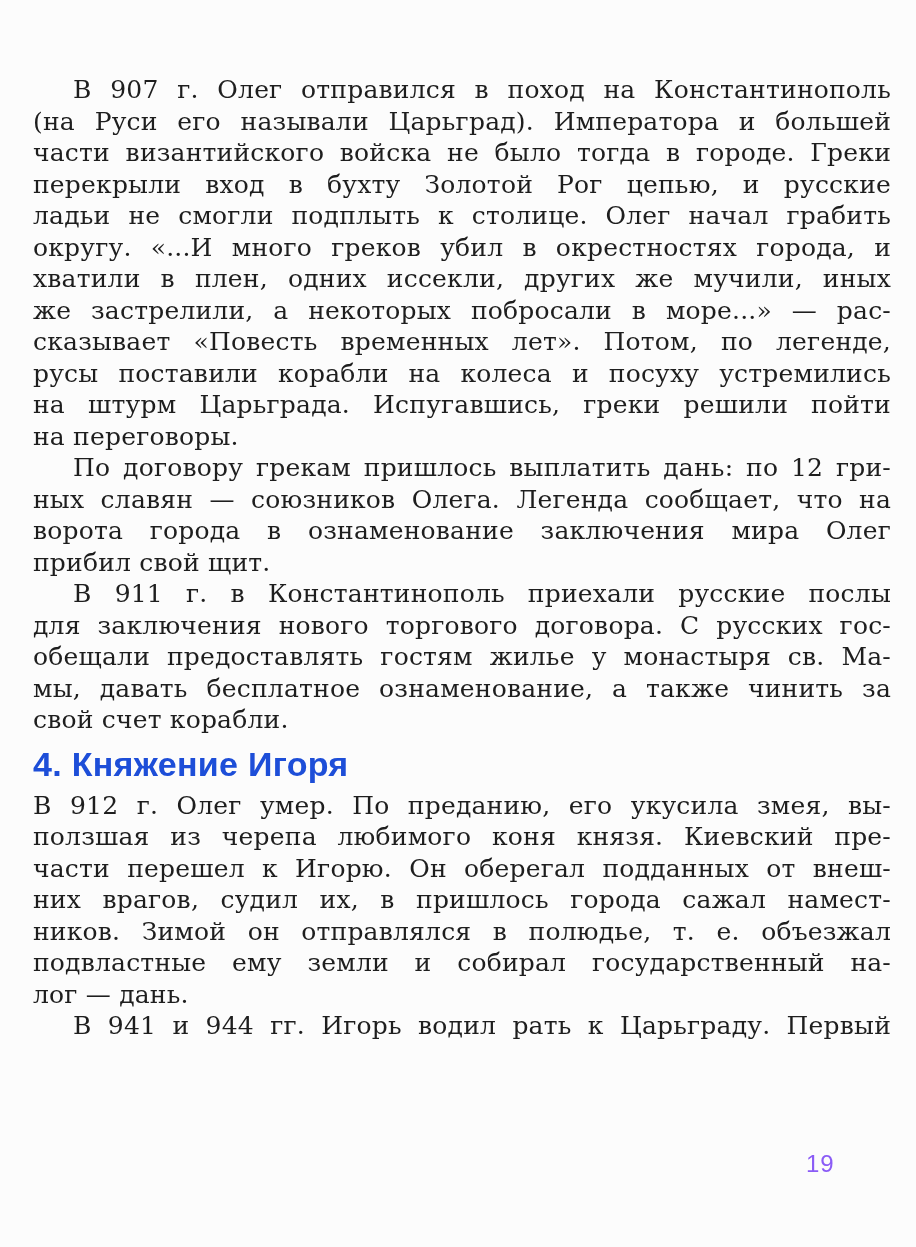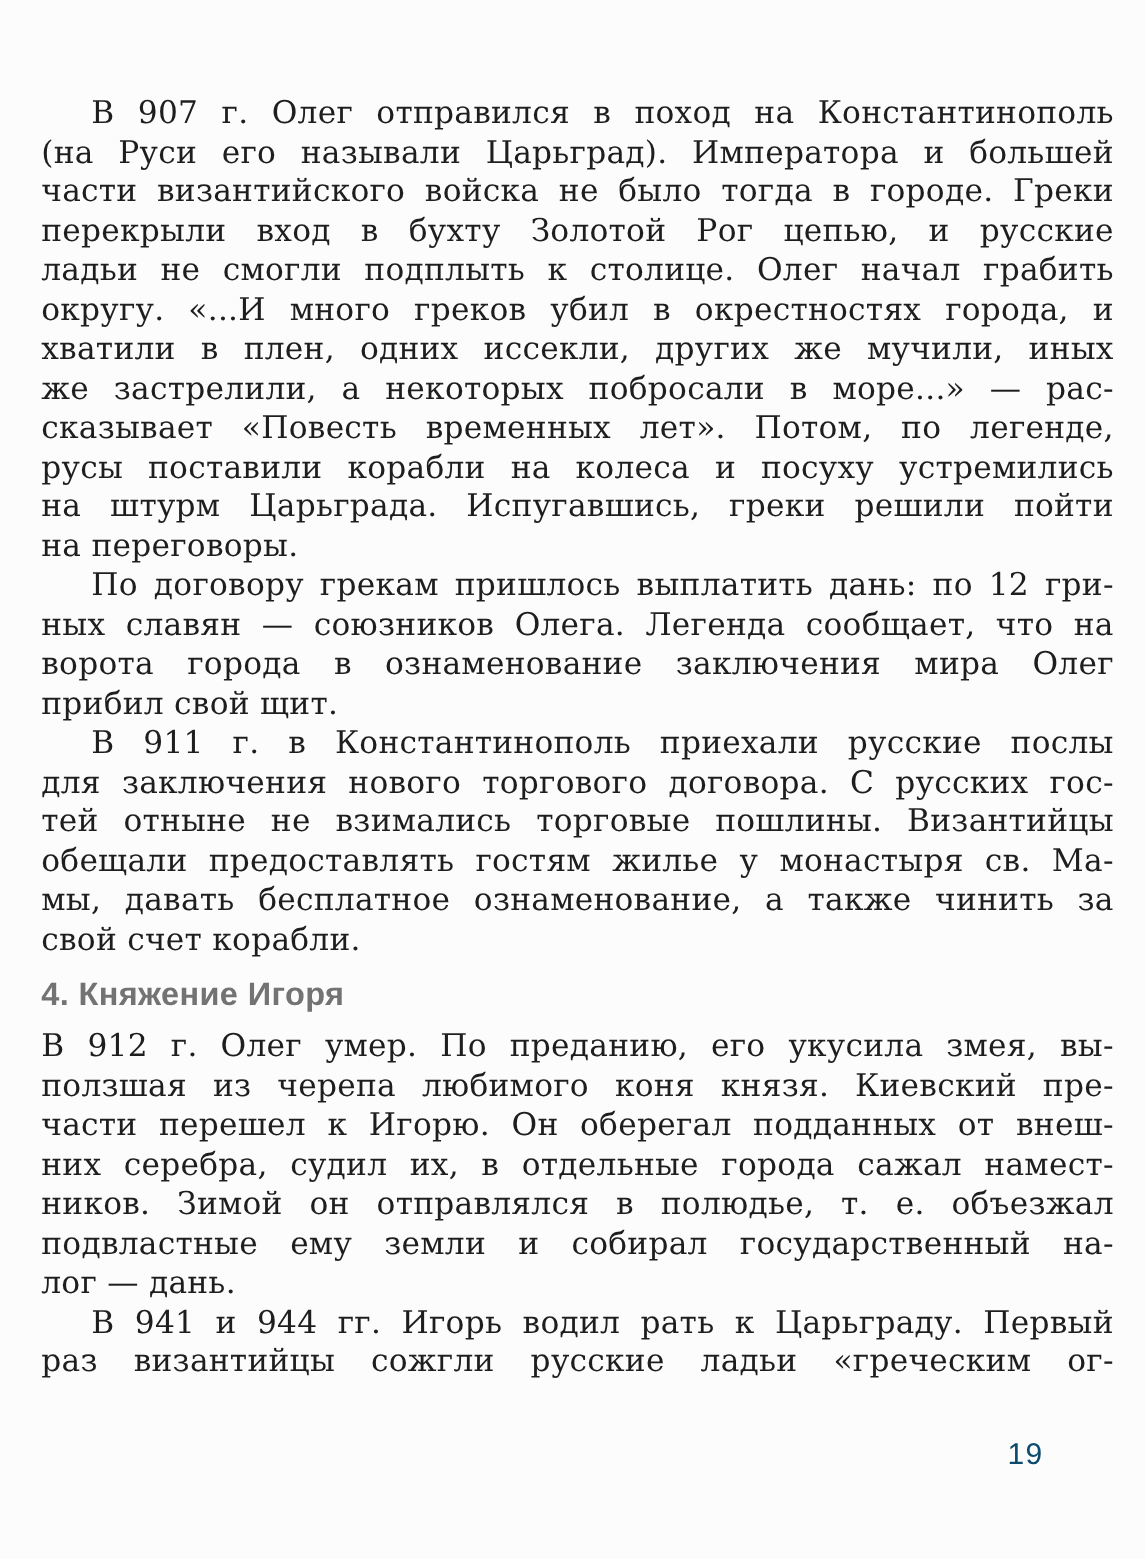--- a/index.html
+++ b/index.html
@@ -37,33 +37,33 @@
     text-align-last: left;
   }
   .para.indent .line:first-child {
     text-indent: 40px;
   }
   .it {
   }
   .heading {
     font-family: "Liberation Sans", sans-serif;
     font-weight: 700;
-    font-size: 26px;
+    font-size: 34px;
     line-height: 30px;
-    color: #737373;
+    color: #1d4ed8;
     letter-spacing: 0.3px;
     margin: 13px 0 11px 0;
   }
   .pagenum {
     position: absolute;
     top: 1150px;
     left: 806px;
     font-family: "Liberation Sans", sans-serif;
     font-size: 24px;
-    color: #0c4a6e;
+    color: #8b5cf6;
     letter-spacing: 1px;
     text-align: center;
   }
 </style>
 </head>
 <body>
 
 <div class="page">
   <div class="content">
       <div class="para indent">
@@ -82,34 +82,32 @@
       </div>
       <div class="para indent">
         <div class="line"><span>По договору грекам пришлось выплатить дань: по 12 гри-</span></div>
         <div class="line"><span>ных славян — союзников Олега. Легенда сообщает, что на</span></div>
         <div class="line"><span>ворота города в ознаменование заключения мира Олег</span></div>
         <div class="line last"><span>прибил свой щит.</span></div>
       </div>
       <div class="para indent">
         <div class="line"><span>В 911 г. в Константинополь приехали русские послы</span></div>
         <div class="line"><span>для заключения нового торгового договора. С русских гос-</span></div>
-        <div class="line"><span>тей отныне не взимались торговые пошлины. Византийцы</span></div>
         <div class="line"><span>обещали предоставлять гостям жилье у монастыря св. Ма-</span></div>
         <div class="line"><span>мы, давать бесплатное ознаменование, а также чинить за</span></div>
         <div class="line last"><span>свой счет корабли.</span></div>
       </div>
       <div class="heading">4. Княжение Игоря</div>
       <div class="para">
         <div class="line"><span>В 912 г. Олег умер. По преданию, его укусила змея, вы-</span></div>
         <div class="line"><span>ползшая из черепа любимого коня князя. Киевский пре-</span></div>
         <div class="line"><span>части перешел к Игорю. Он оберегал подданных от внеш-</span></div>
-        <div class="line"><span>них серебра, судил их, в отдельные города сажал намест-</span></div>
+        <div class="line"><span>них врагов, судил их, в пришлось города сажал намест-</span></div>
         <div class="line"><span>ников. Зимой он отправлялся в </span><span class="it">полюдье</span><span>, т. е. объезжал</span></div>
         <div class="line"><span>подвластные ему земли и собирал государственный на-</span></div>
         <div class="line last"><span>лог — </span><span class="it">дань</span><span>.</span></div>
       </div>
       <div class="para indent">
         <div class="line"><span>В 941 и 944 гг. Игорь водил рать к Царьграду. Первый</span></div>
-        <div class="line"><span>раз византийцы сожгли русские ладьи «греческим ог-</span></div>
       </div>
     </div>
   <div class="pagenum">19</div>
 </div>
 
 </body></html>

